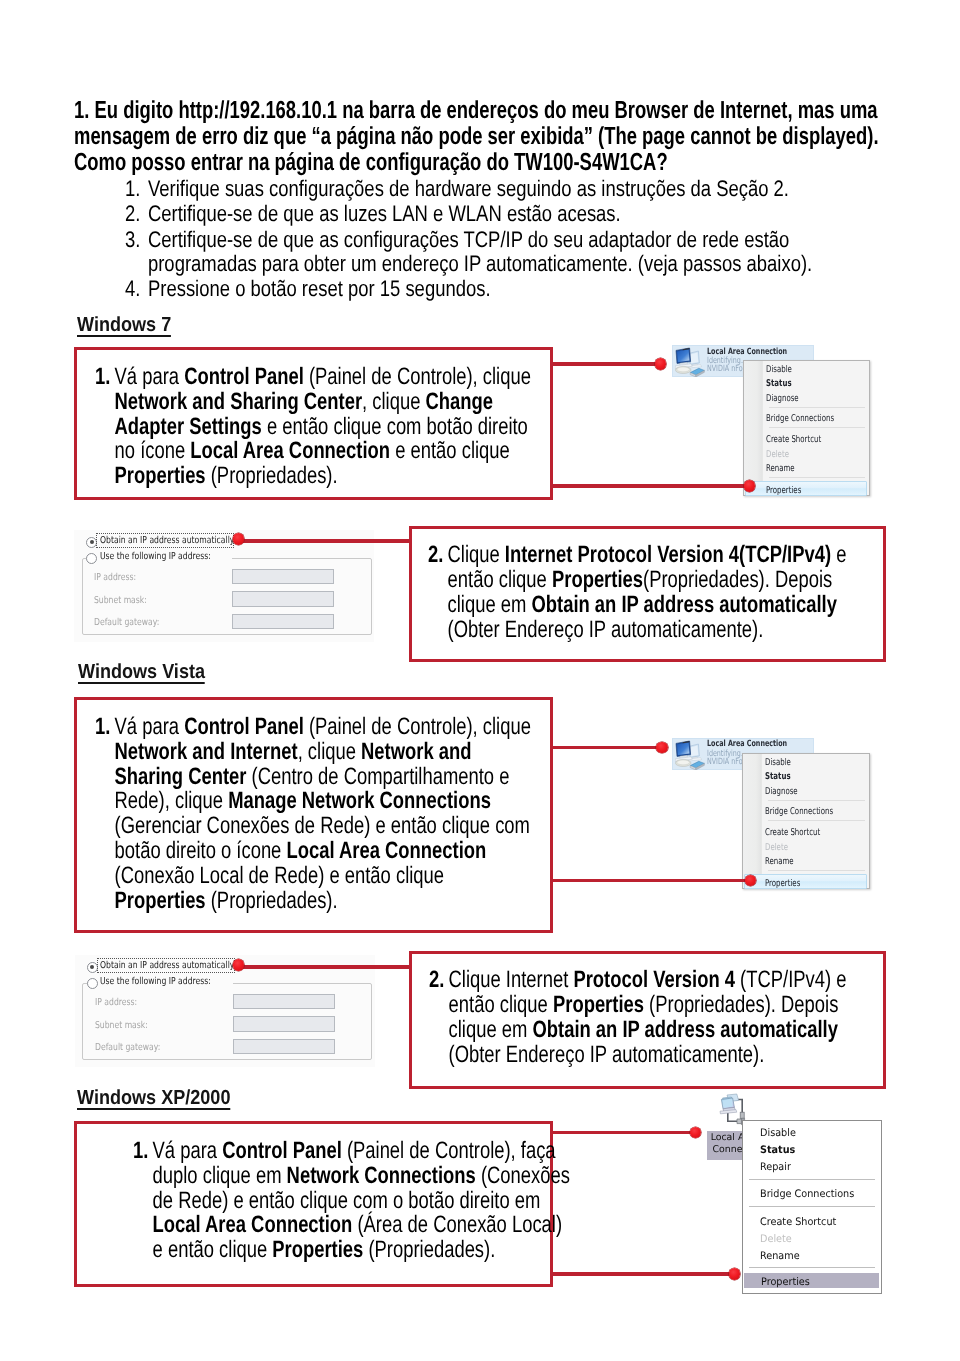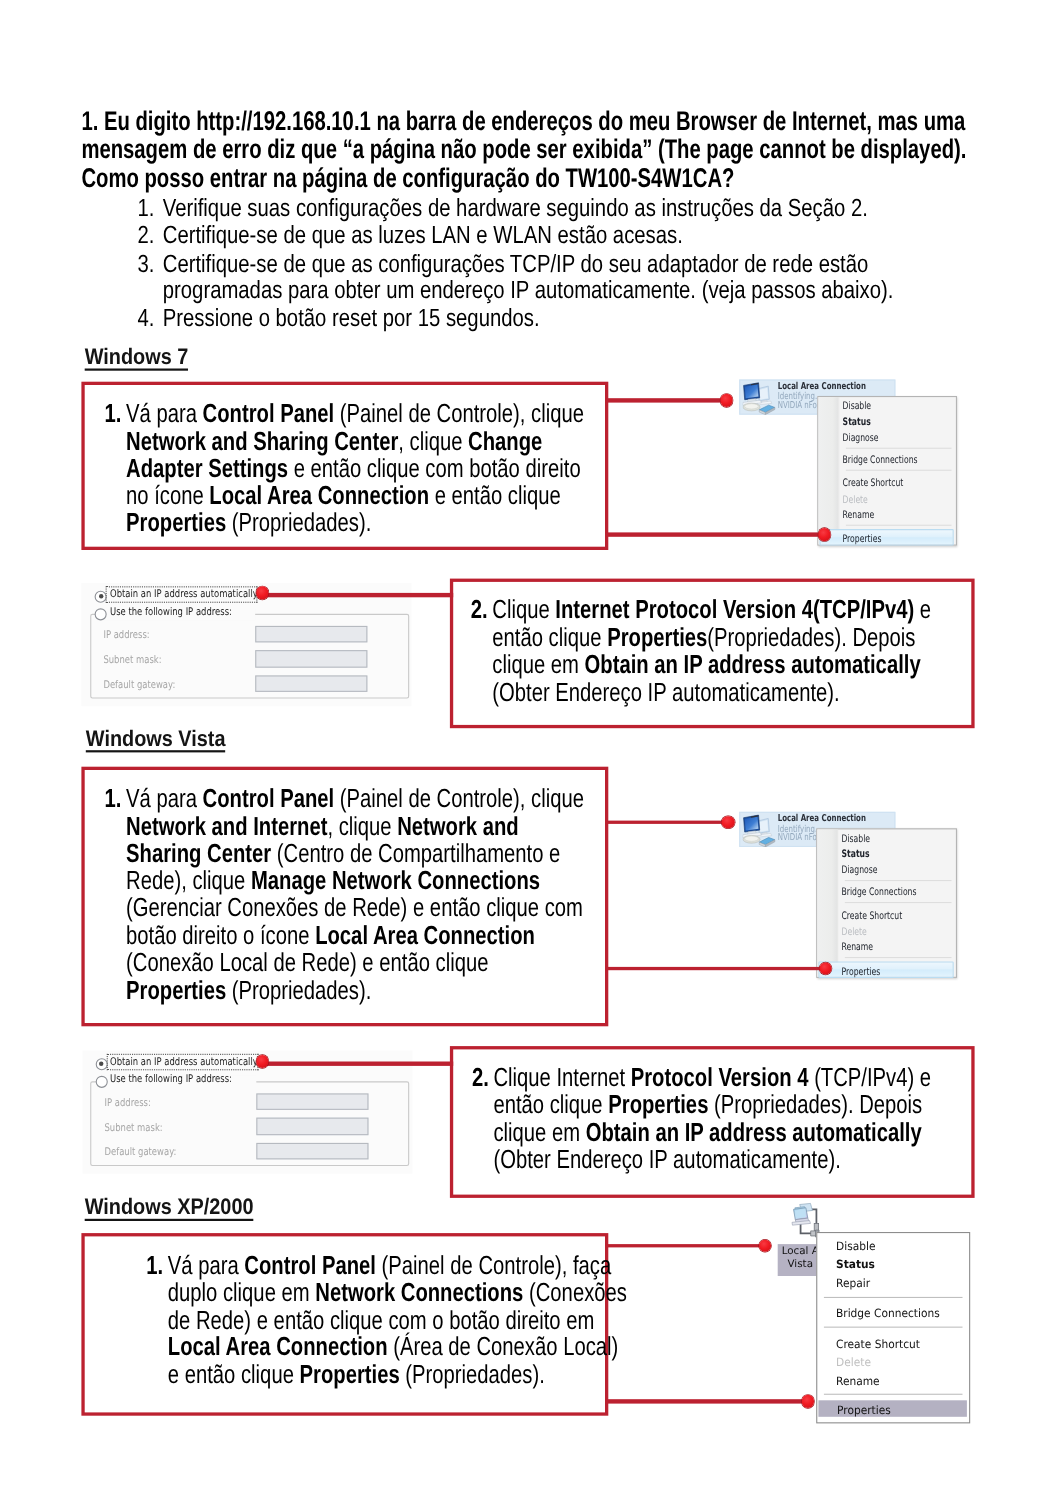--- a/index.html
+++ b/index.html
@@ -348,21 +348,21 @@
       <defs>
         <linearGradient id="xpg" x1="0" y1="0" x2="0.8" y2="1">
           <stop offset="0" stop-color="#9ecdea"></stop>
             <stop offset="0.5" stop-color="#bfe0f4"></stop>
           <stop offset="1" stop-color="#c9b8e0"></stop>
         </linearGradient>
       </defs>
     </svg>
     <div class="xp-label" style="left:706.5px;top:1130.5px;width:42px;height:28px;padding-top:1px;">
       <div>Local A</div>
-      <div>Vista</div>
+      <div>Conne</div>
     </div>
     <div class="xmenu" style="left:741.5px;top:1119.5px;width:140px;height:174px;padding-top:2.5px;">
         <div class="mi mi-normal"><span class="mi-t">Disable</span></div>
         <div class="mi mi-bold"><span class="mi-t">Status</span></div>
         <div class="mi mi-normal"><span class="mi-t">Repair</span></div>
         <div class="mi-sep"></div>
         <div class="mi mi-normal"><span class="mi-t">Bridge Connections</span></div>
         <div class="mi-sep"></div>
         <div class="mi mi-normal"><span class="mi-t">Create Shortcut</span></div>
         <div class="mi mi-disabled"><span class="mi-t">Delete</span></div>

